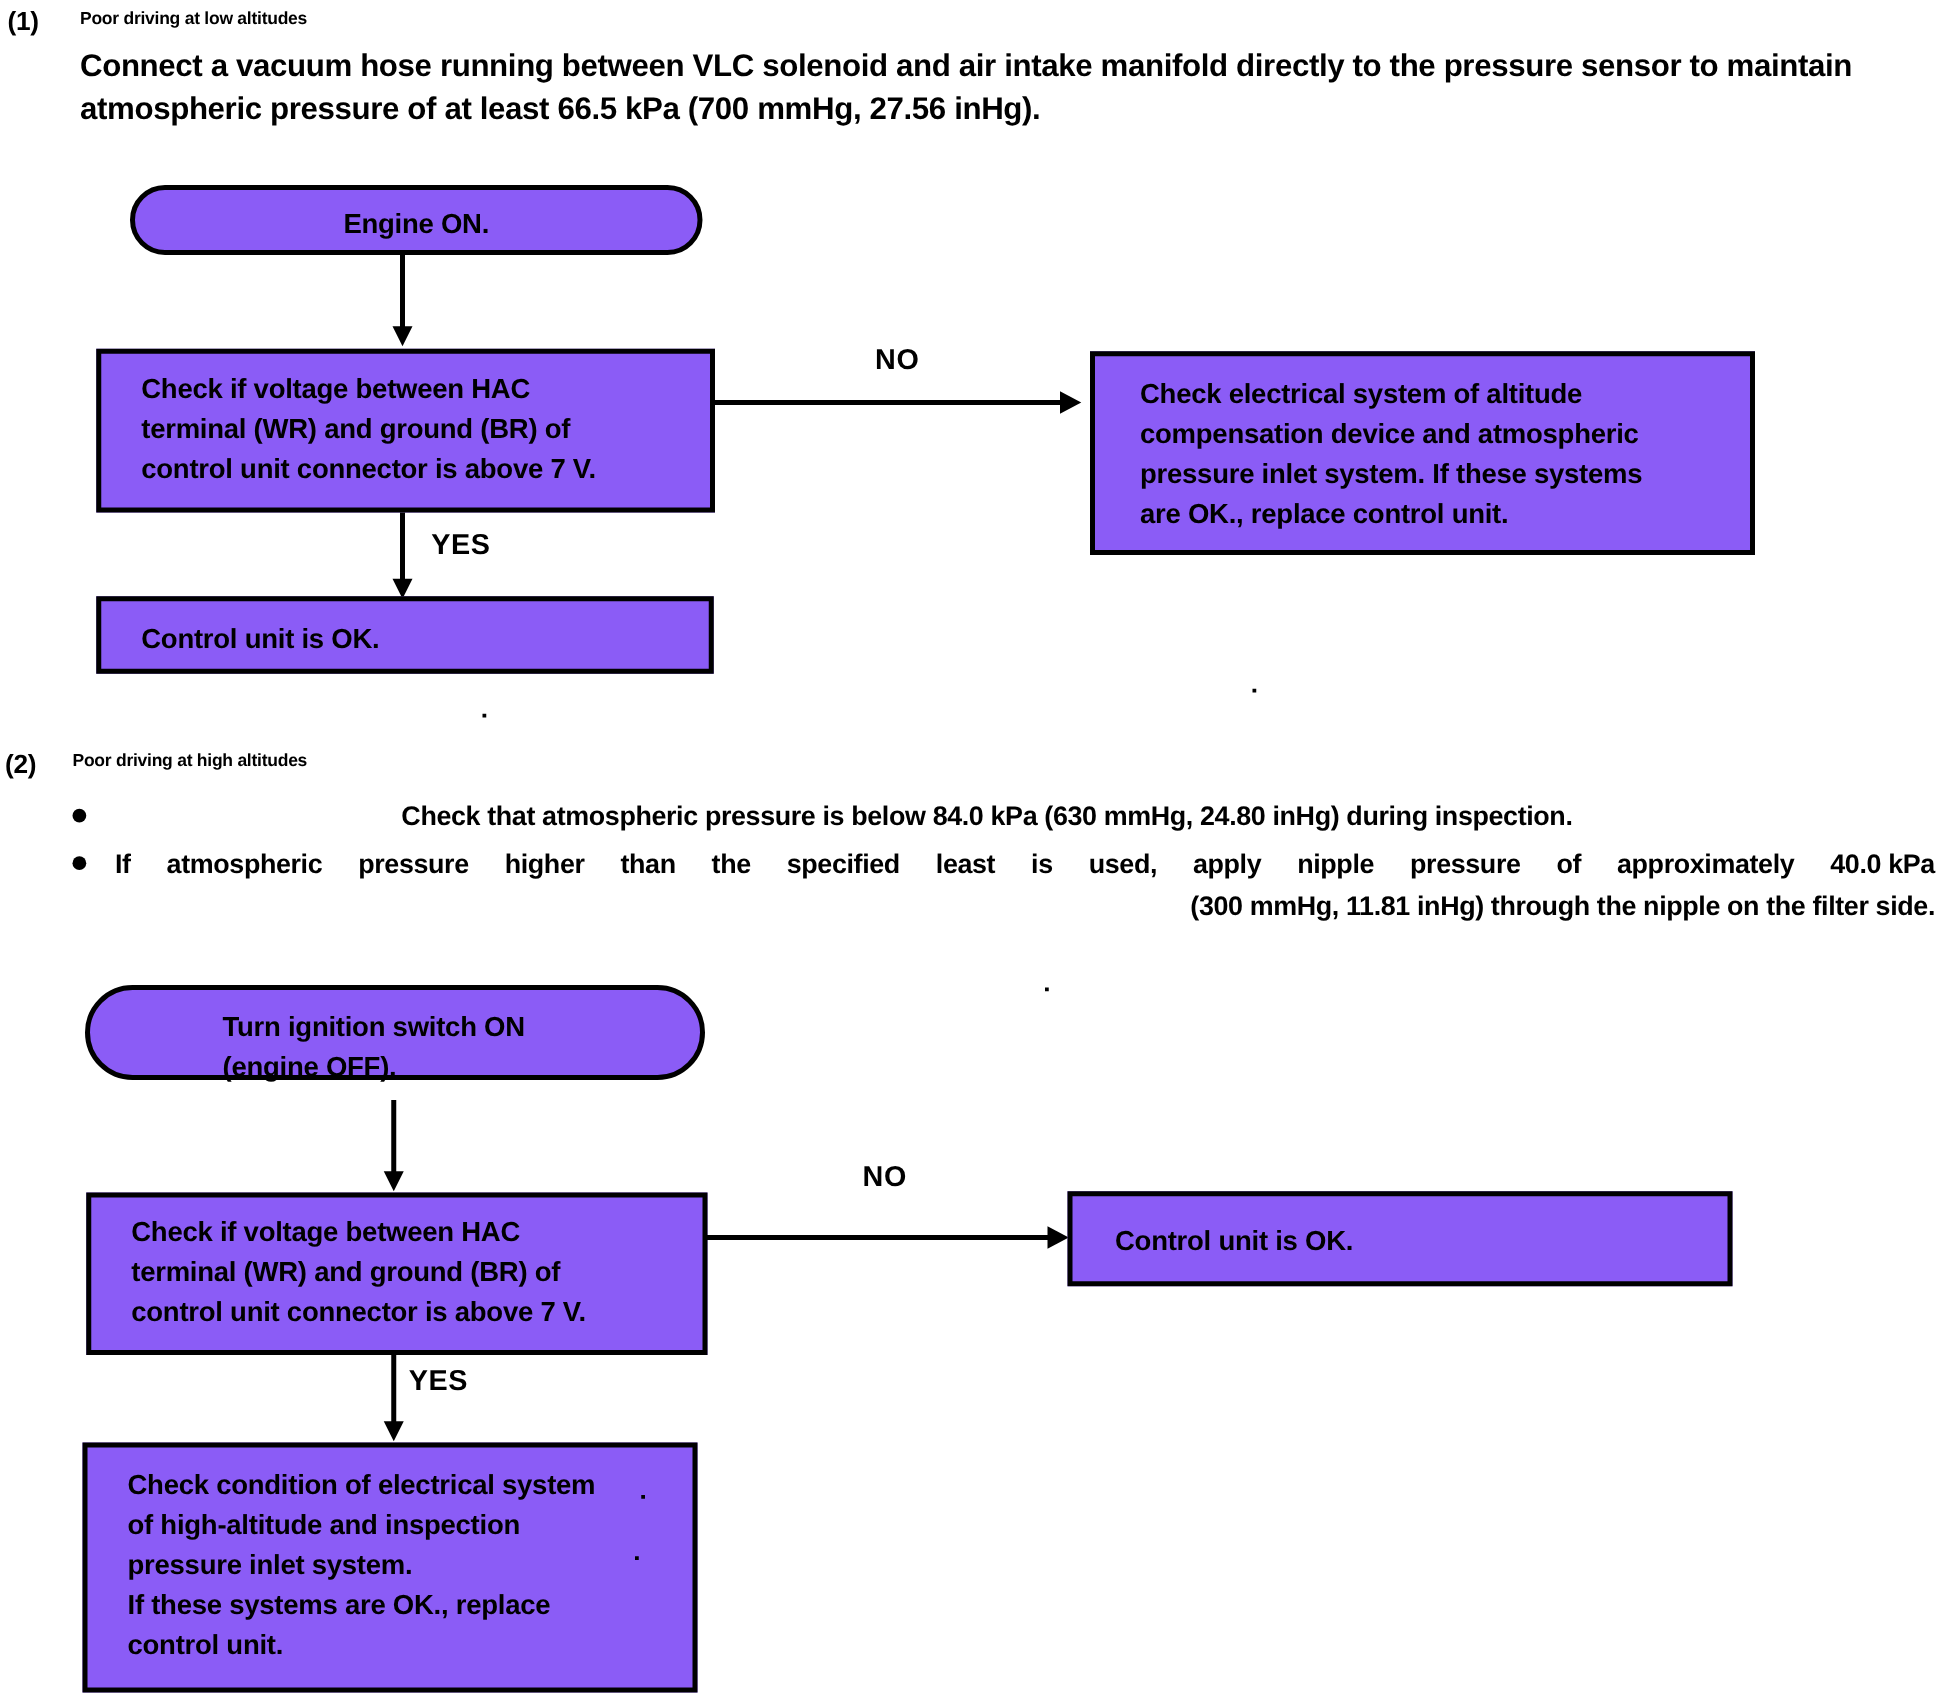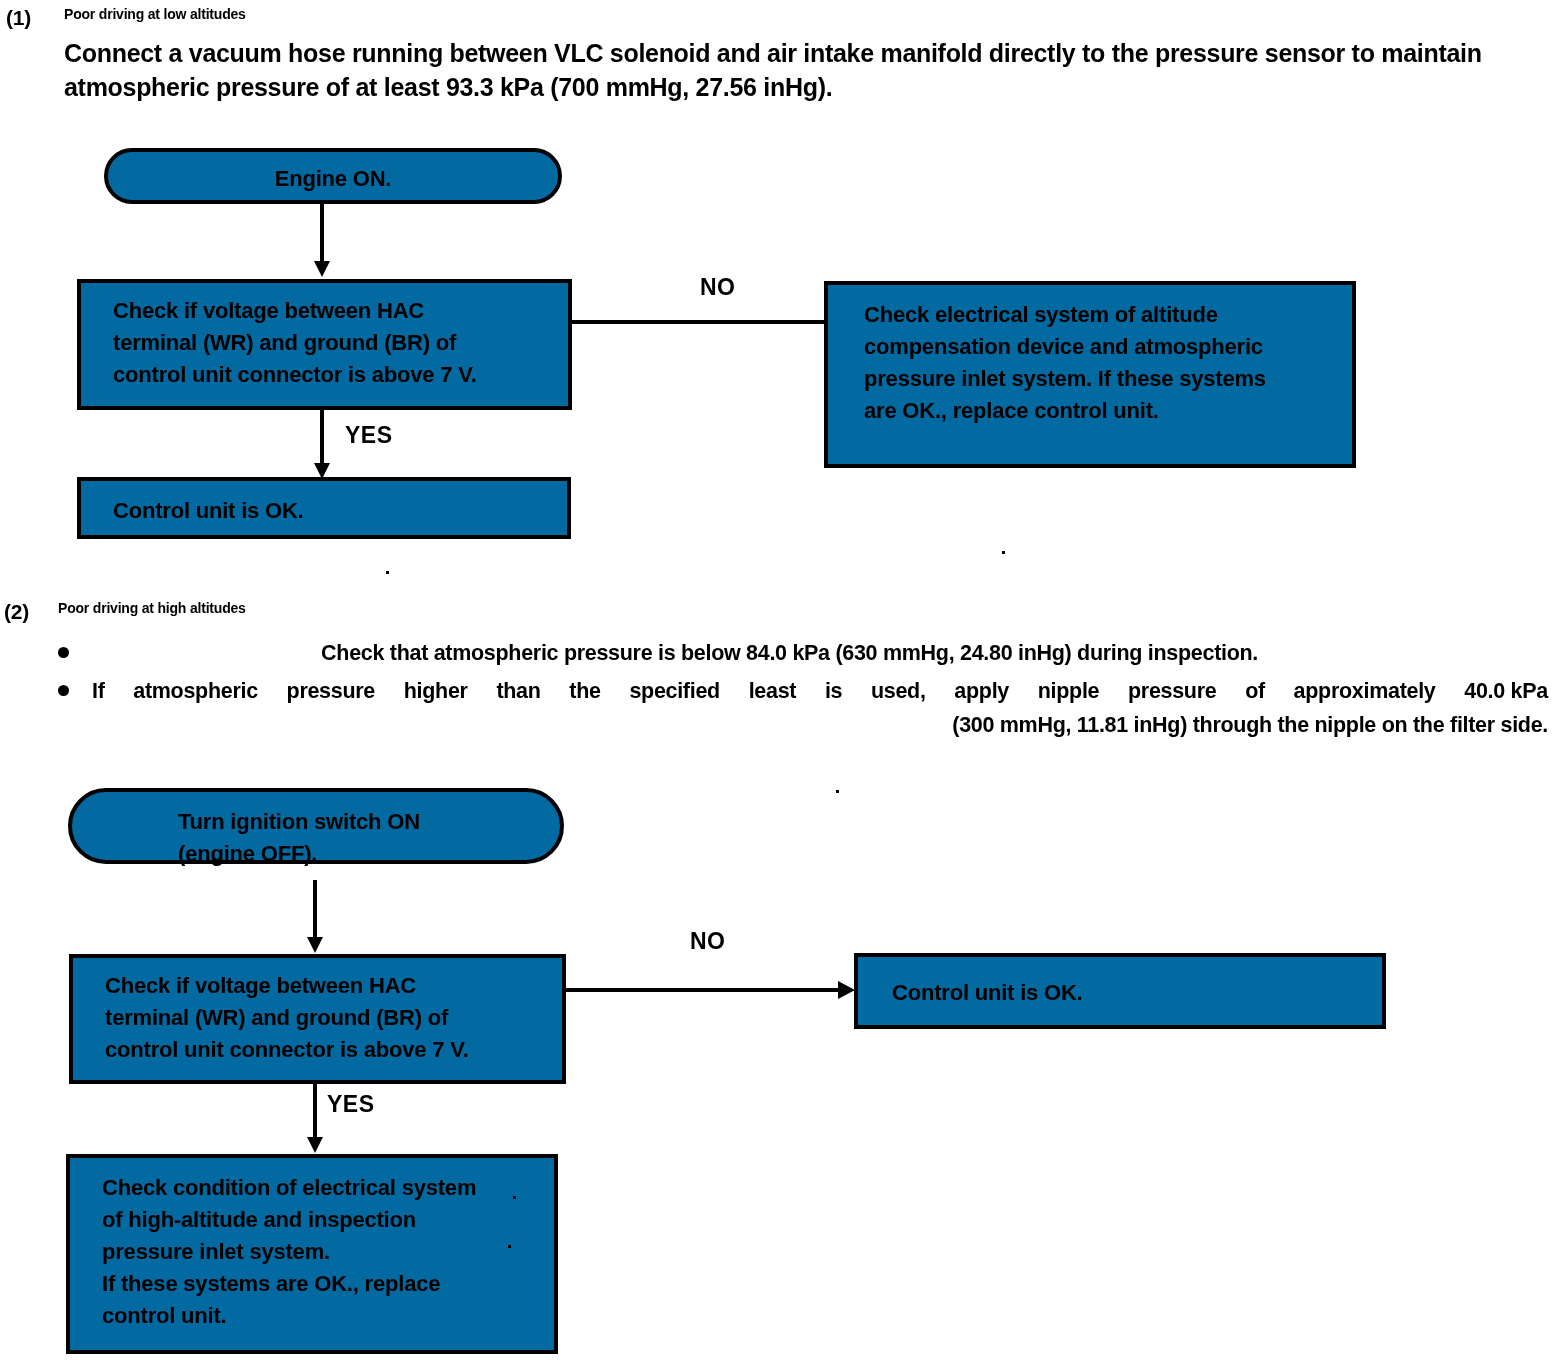--- a/index.html
+++ b/index.html
@@ -71,21 +71,21 @@
     display: flex;
     justify-content: space-between;
     width: 100%;
   }
 
   
   .shape {
     position: absolute;
     box-sizing: border-box;
     border: 4px solid #000;
-    background: #0369a1;
+    background: #8b5cf6;
   }
   .stadium {
     border-radius: 999px;
   }
   .shape .inner {
     position: absolute;
     font-weight: bold;
     font-size: 22px;
     line-height: 32px;
     letter-spacing: -0.2px;
@@ -144,21 +144,21 @@
 </head>
 <body>
 
 <div class="page">
 
   <div class="sec-num" style="left:6px; top:6px;">(1)</div>
   <div class="sec-title" style="left:64px; top:6px;">Poor driving at low altitudes</div>
 
   <div class="para" style="left:64px; top:36px; width:1500px;">
     <span class="l2">Connect a vacuum hose running between VLC solenoid and air intake manifold directly to the pressure sensor to maintain</span>
-    <span class="l2">atmospheric pressure of at least 93.3 kPa (700 mmHg, 27.56 inHg).</span>
+    <span class="l2">atmospheric pressure of at least 66.5 kPa (700 mmHg, 27.56 inHg).</span>
   </div>
 
   <div class="shape stadium" style="left:104px; top:148px; width:458px; height:56px;">
     <div class="inner" style="top:11px;">Engine ON.</div>
   </div>
 
   <div class="vline" style="left:320px; top:204px; height:60px;"></div>
   <div class="arrow-down" style="left:314px; top:261px;"></div>
 
   <div class="shape rect" style="left:77px; top:279px; width:495px; height:131px;">
@@ -166,21 +166,21 @@
       <span style="display:block">Check if voltage between HAC</span>
       <span style="display:block">terminal (WR) and ground (BR) of</span>
       <span style="display:block">control unit connector is above 7 V.</span>
     </div>
   </div>
 
   <div class="hline" style="left:570px; top:320px; width:290px;"></div>
   <div class="arrow-right" style="left:848px; top:313px;"></div>
   <div class="edge-label" style="left:700px; top:274px;">NO</div>
 
-  <div class="shape rect" style="left:824px; top:281px; width:532px; height:187px;">
+  <div class="shape rect" style="left:872px; top:281px; width:532px; height:163px;">
     <div class="inner" style="top:14px; left:36px;">
       <span style="display:block">Check electrical system of altitude</span>
       <span style="display:block">compensation device and atmospheric</span>
       <span style="display:block">pressure inlet system.  If these systems</span>
       <span style="display:block">are OK., replace control unit.</span>
     </div>
   </div>
 
   <div class="vline" style="left:320px; top:410px; height:62px;"></div>
   <div class="arrow-down" style="left:314px; top:463px;"></div>

